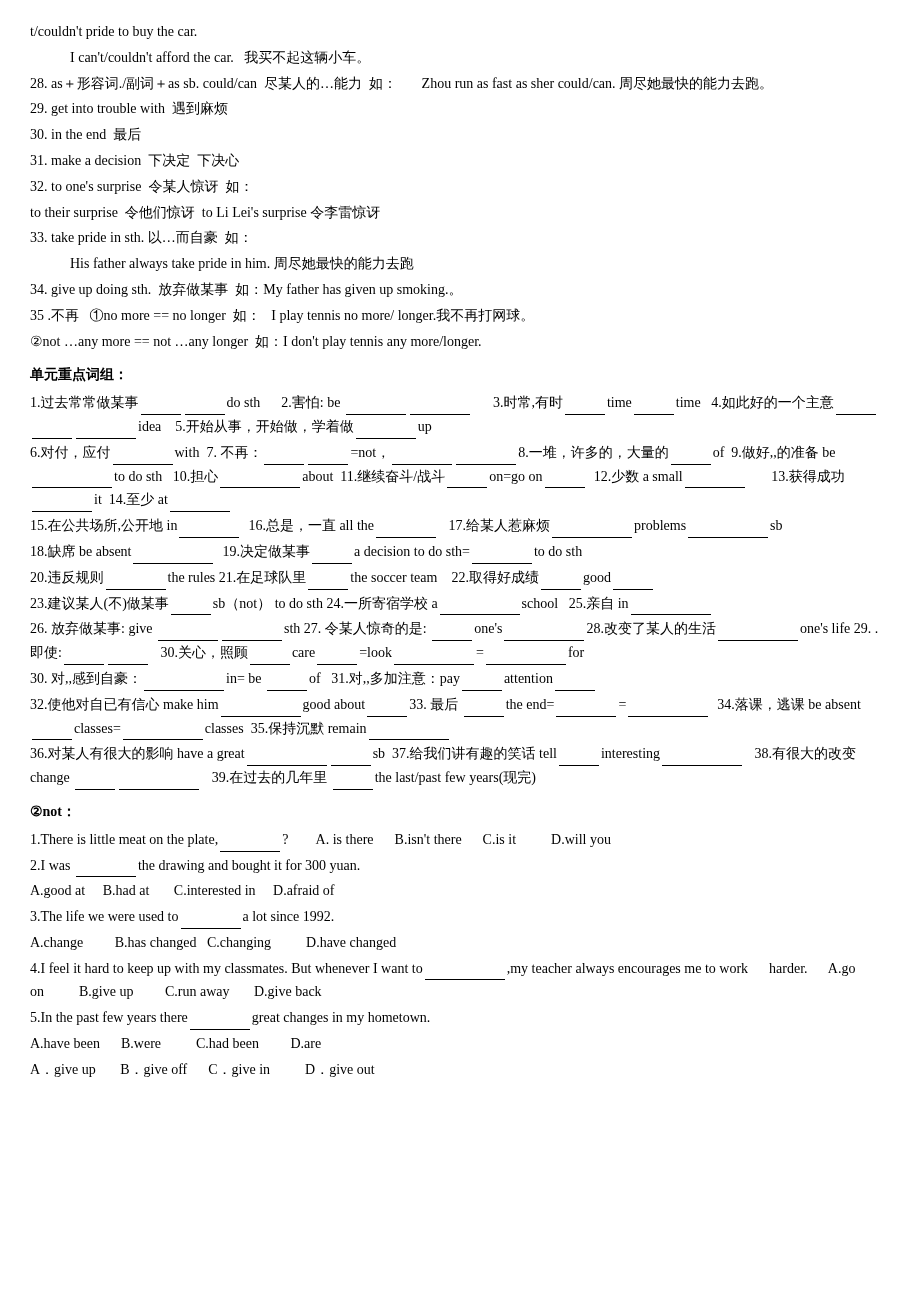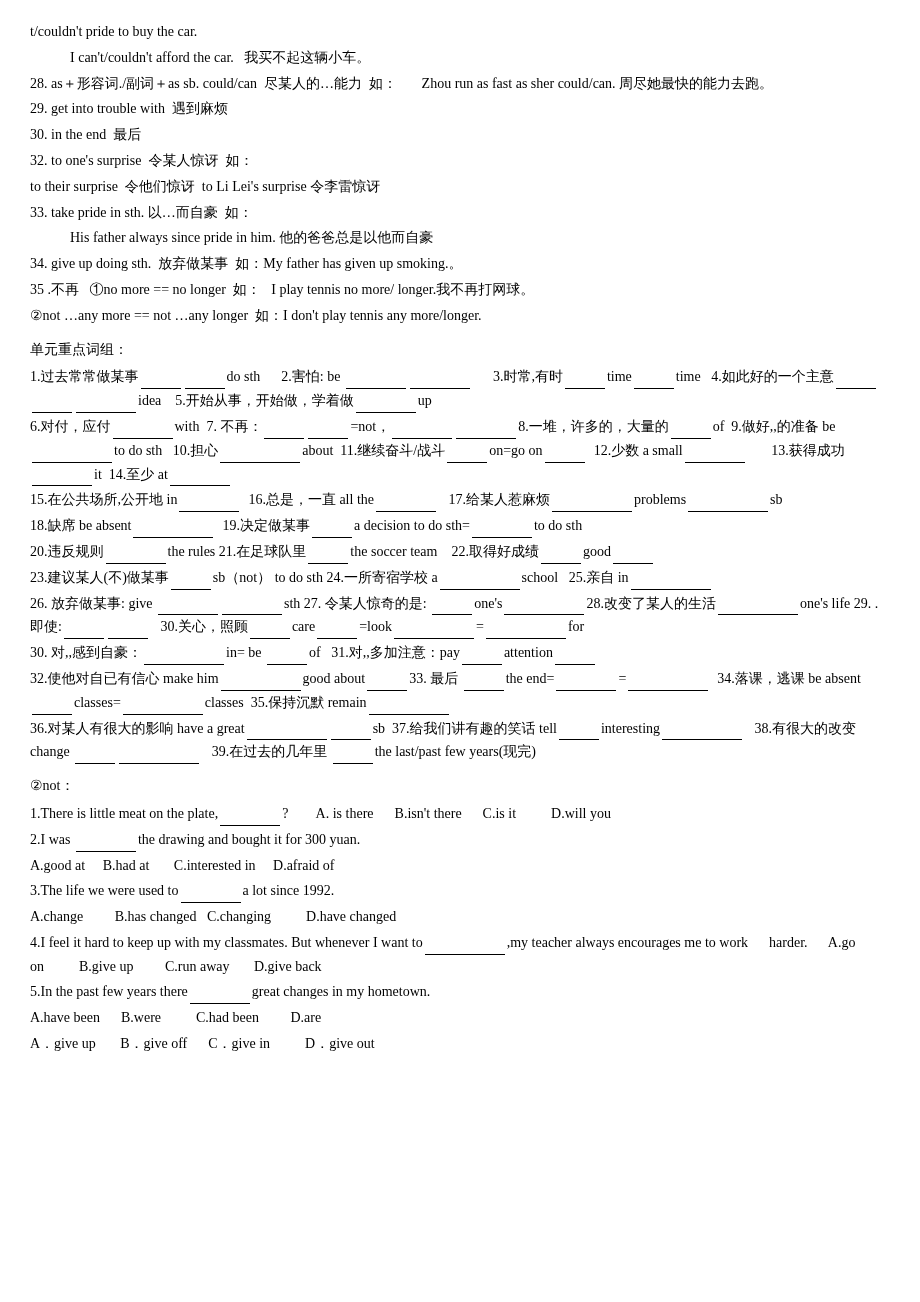--- a/index.html
+++ b/index.html
@@ -20,21 +20,21 @@
       margin: 0 auto;
     }
     p {
       margin-bottom: 2px;
       text-indent: 0;
     }
     .indent {
       padding-left: 40px;
     }
     .section-title {
-      font-weight: normal;
+      font-weight: bold;
       margin-top: 10px;
       margin-bottom: 4px;
     }
     .blank {
       display: inline-block;
       min-width: 60px;
       border-bottom: 1px solid #000;
       vertical-align: bottom;
       margin: 0 2px;
     }
@@ -49,24 +49,25 @@
 <body>
 
 <div class="content">
 
   <div>
     <p>t/couldn't pride to buy the car.</p>
     <p class="indent">I can't/couldn't afford the car.&nbsp;&nbsp; 我买不起这辆小车。</p>
     <p>28. as＋形容词./副词＋as sb. could/can&nbsp; 尽某人的…能力&nbsp; 如：&nbsp;&nbsp;&nbsp;&nbsp;&nbsp;&nbsp; Zhou run as fast as sher could/can. 周尽她最快的能力去跑。</p>
     <p>29. get into trouble with&nbsp; 遇到麻烦</p>
     <p>30. in the end&nbsp; 最后</p>
+    <p>31. make a decision&nbsp; 下决定&nbsp; 下决心</p>
     <p>32. to one's surprise&nbsp; 令某人惊讶&nbsp; 如：</p>
     <p>to their surprise&nbsp; 令他们惊讶&nbsp; to Li Lei's surprise 令李雷惊讶</p>
     <p>33. take pride in sth. 以…而自豪&nbsp; 如：</p>
-    <p class="indent">His father always since pride in him. 他的爸爸总是以他而自豪</p>
+    <p class="indent">His father always take pride in him. 周尽她最快的能力去跑</p>
     <p>34. give up doing sth.&nbsp; 放弃做某事&nbsp; 如：My father has given up smoking.。</p>
     <p>35 .不再&nbsp;&nbsp; ①no more == no longer&nbsp; 如：&nbsp;&nbsp; I play tennis no more/ longer.我不再打网球。</p>
     <p>②not …any more == not …any longer&nbsp; 如：I don't play tennis any more/longer.</p>
   </div>
 
   <div style="margin-top: 10px;">
     <p class="section-title">单元重点词组：</p>
 
     <p>1.过去常常做某事<span class="blank blank-short"></span><span class="blank blank-short"></span>do sth&nbsp;&nbsp;&nbsp;&nbsp;&nbsp; 2.害怕: be <span class="blank"></span><span class="blank"></span>&nbsp;&nbsp;&nbsp;&nbsp;&nbsp; 3.时常,有时<span class="blank blank-short"></span>time<span class="blank blank-short"></span>time&nbsp;&nbsp; 4.如此好的一个主意<span class="blank blank-short"></span><span class="blank blank-short"></span><span class="blank"></span>idea&nbsp;&nbsp;&nbsp; 5.开始从事，开始做，学着做<span class="blank"></span>up</p>
 

